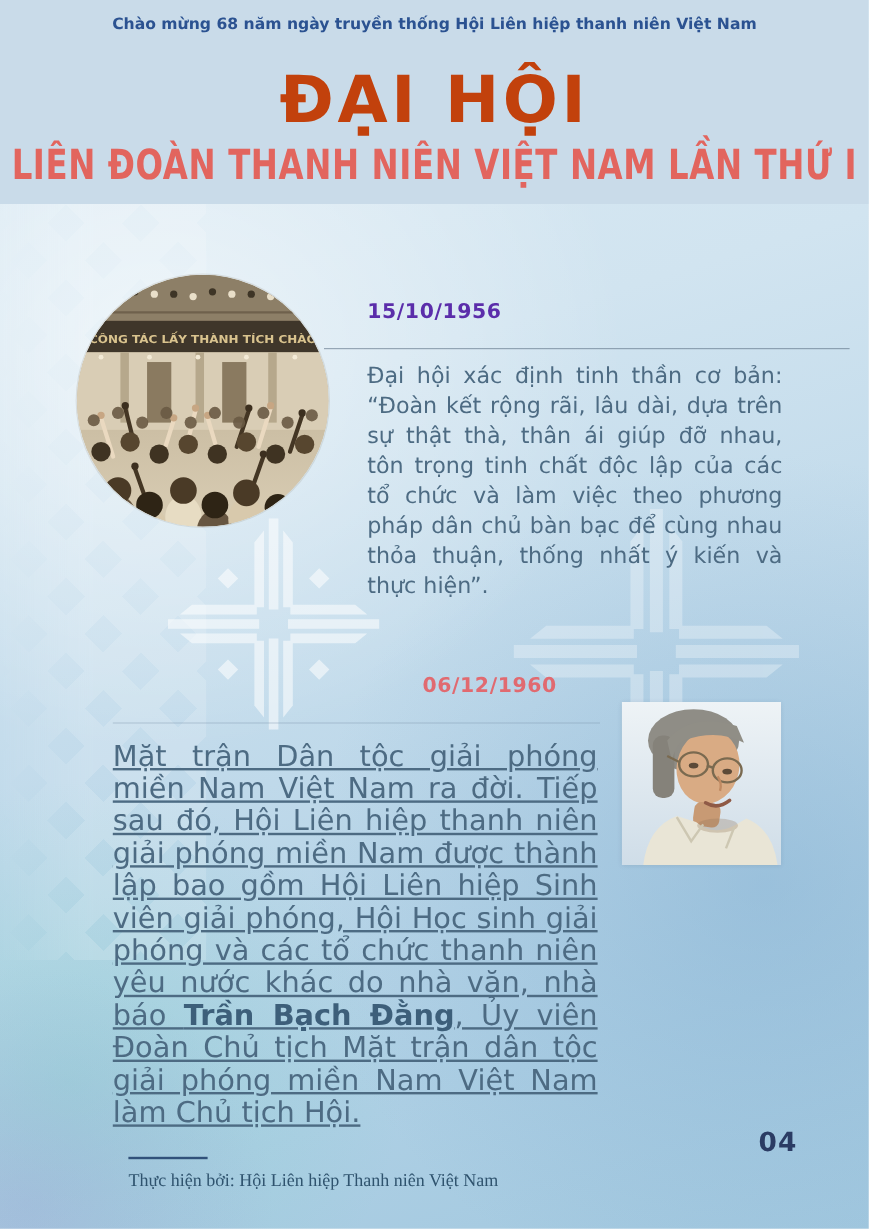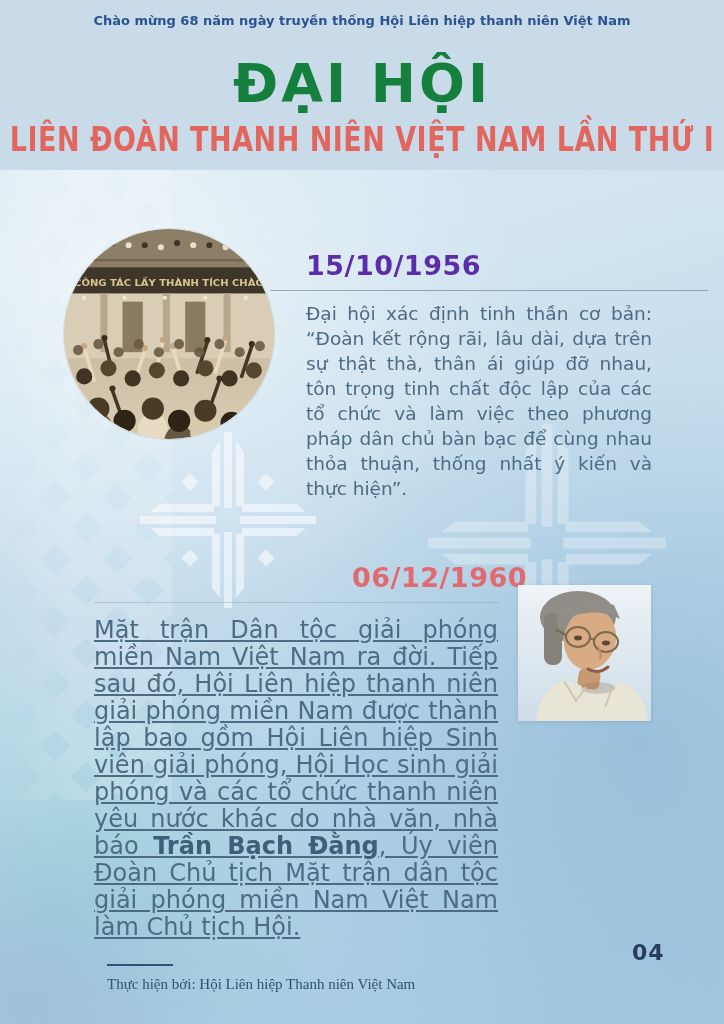--- a/index.html
+++ b/index.html
@@ -26,28 +26,28 @@
   .motif1{left:128px;top:420px;width:200px;height:200px;opacity:.55;}
   .motif2{left:412px;top:408px;width:270px;height:270px;opacity:.30;}
   
   .band{position:absolute;left:0;top:0;width:724px;height:170px;background:#c9dbe9;}
   .logo{position:absolute;left:36px;top:16px;width:124px;text-align:center;}
   .logo svg{display:block;margin:0 auto;}
   .logo-caption{margin-top:2px;font-size:12px;font-weight:bold;letter-spacing:1px;color:#2b50a8;}
   .welcome{position:absolute;left:0;top:12px;width:724px;text-align:center;
     color:#2b5291;font-size:13px;font-weight:bold;line-height:18px;}
   .title{position:absolute;left:0;top:54px;width:724px;margin:0;text-align:center;
-    color:#15803d;font-size:54px;font-weight:bold;letter-spacing:3px;line-height:60px;}
+    color:#c2410c;font-size:54px;font-weight:bold;letter-spacing:3px;line-height:60px;}
   .subtitle{position:absolute;left:0;top:120px;width:724px;margin:0;text-align:center;
     color:#e2655e;font-size:27px;font-weight:bold;letter-spacing:.5px;line-height:30px;
     transform:scaleY(1.28);transform-origin:center top;}
   
   .circle-photo{position:absolute;left:64px;top:229px;width:210px;height:210px;border-radius:50%;
     overflow:hidden;box-shadow:0 0 0 1px rgba(120,110,90,.15);}
-  .date{position:absolute;font-size:27px;font-weight:bold;letter-spacing:.5px;}
+  .date{position:absolute;font-size:17px;font-weight:bold;letter-spacing:.5px;}
   .date-1956{left:306px;top:250px;color:#5b2daa;}
   .date-1960{left:352px;top:562px;color:#e16a70;}
   .rule1{position:absolute;left:270px;top:290px;width:438px;height:1px;background:rgba(88,108,128,.55);}
   .rule2{position:absolute;left:94px;top:602px;width:406px;height:1px;background:rgba(120,145,165,.35);}
   .body-text{position:absolute;margin:0;color:#4d6b83;text-align:justify;}
   .body-1956{left:306px;top:301px;width:346px;font-size:18.5px;line-height:25px;}
   .body-1960{left:94px;top:617px;width:404px;font-size:24px;line-height:27px;text-decoration:underline;}
   .body-text b{color:#3d5f7a;}
   .portrait{position:absolute;left:518px;top:585px;width:133px;height:136px;overflow:hidden;
     box-shadow:0 1px 4px rgba(60,80,100,.18);}

